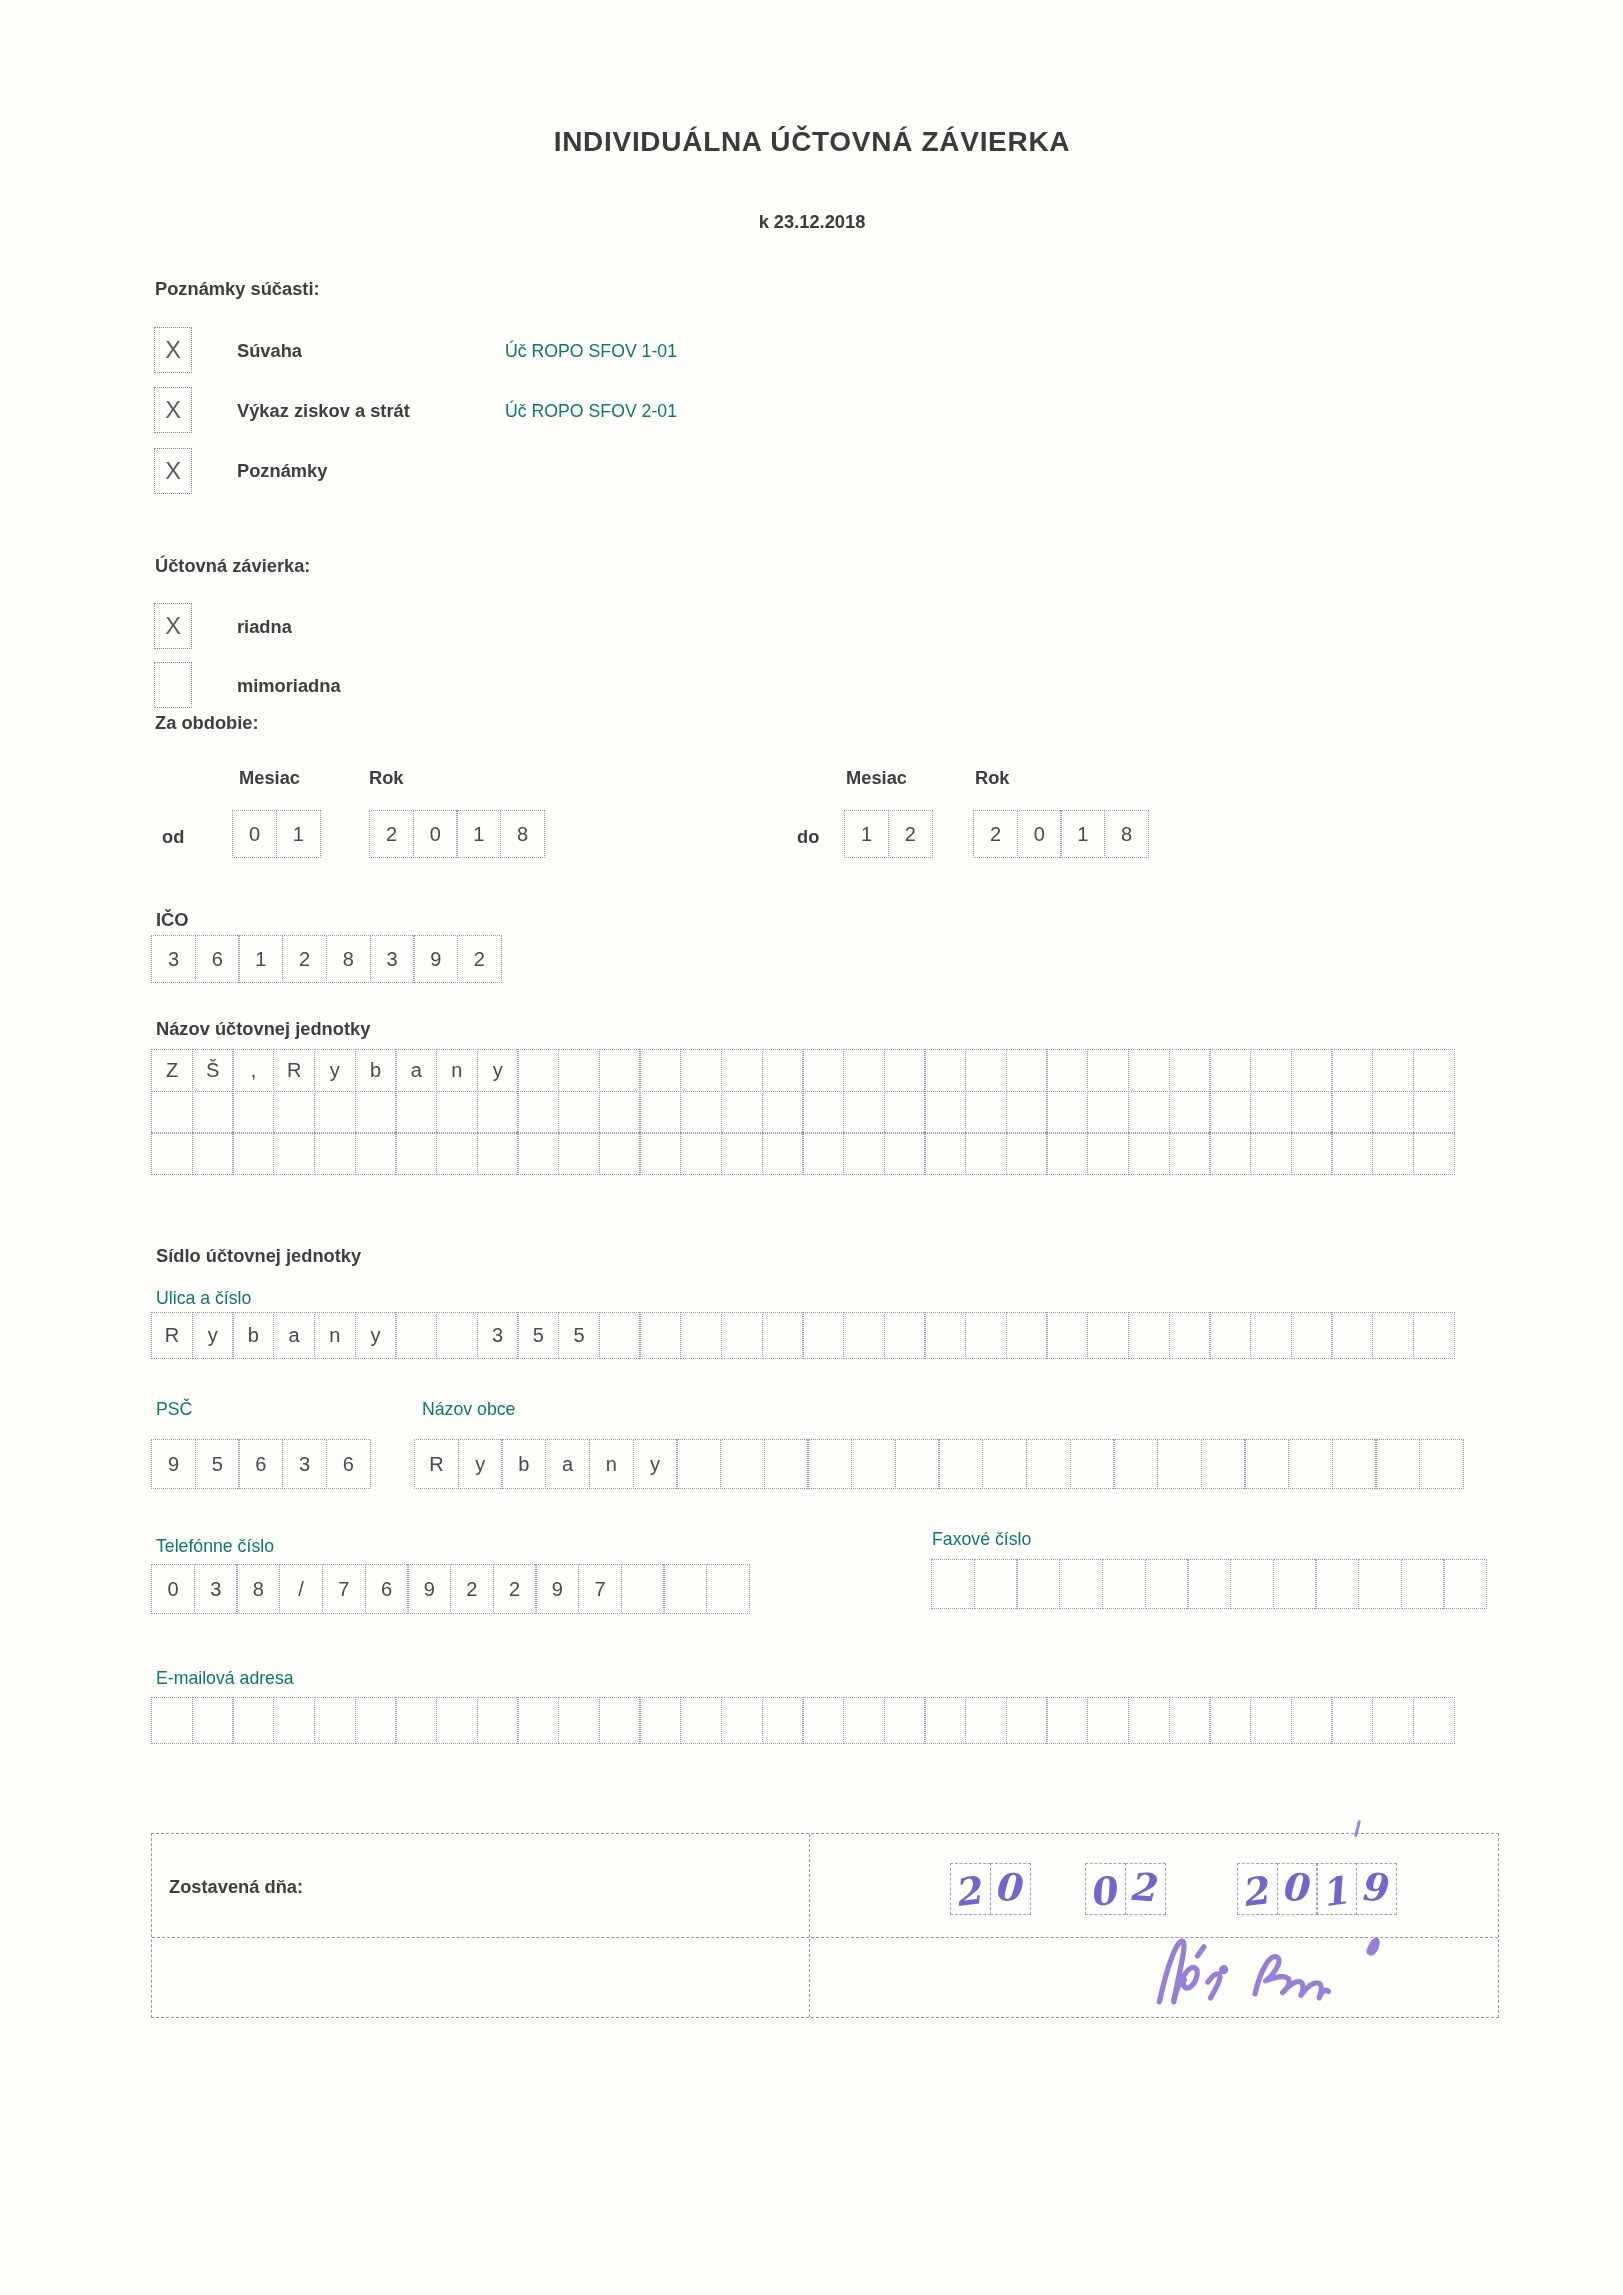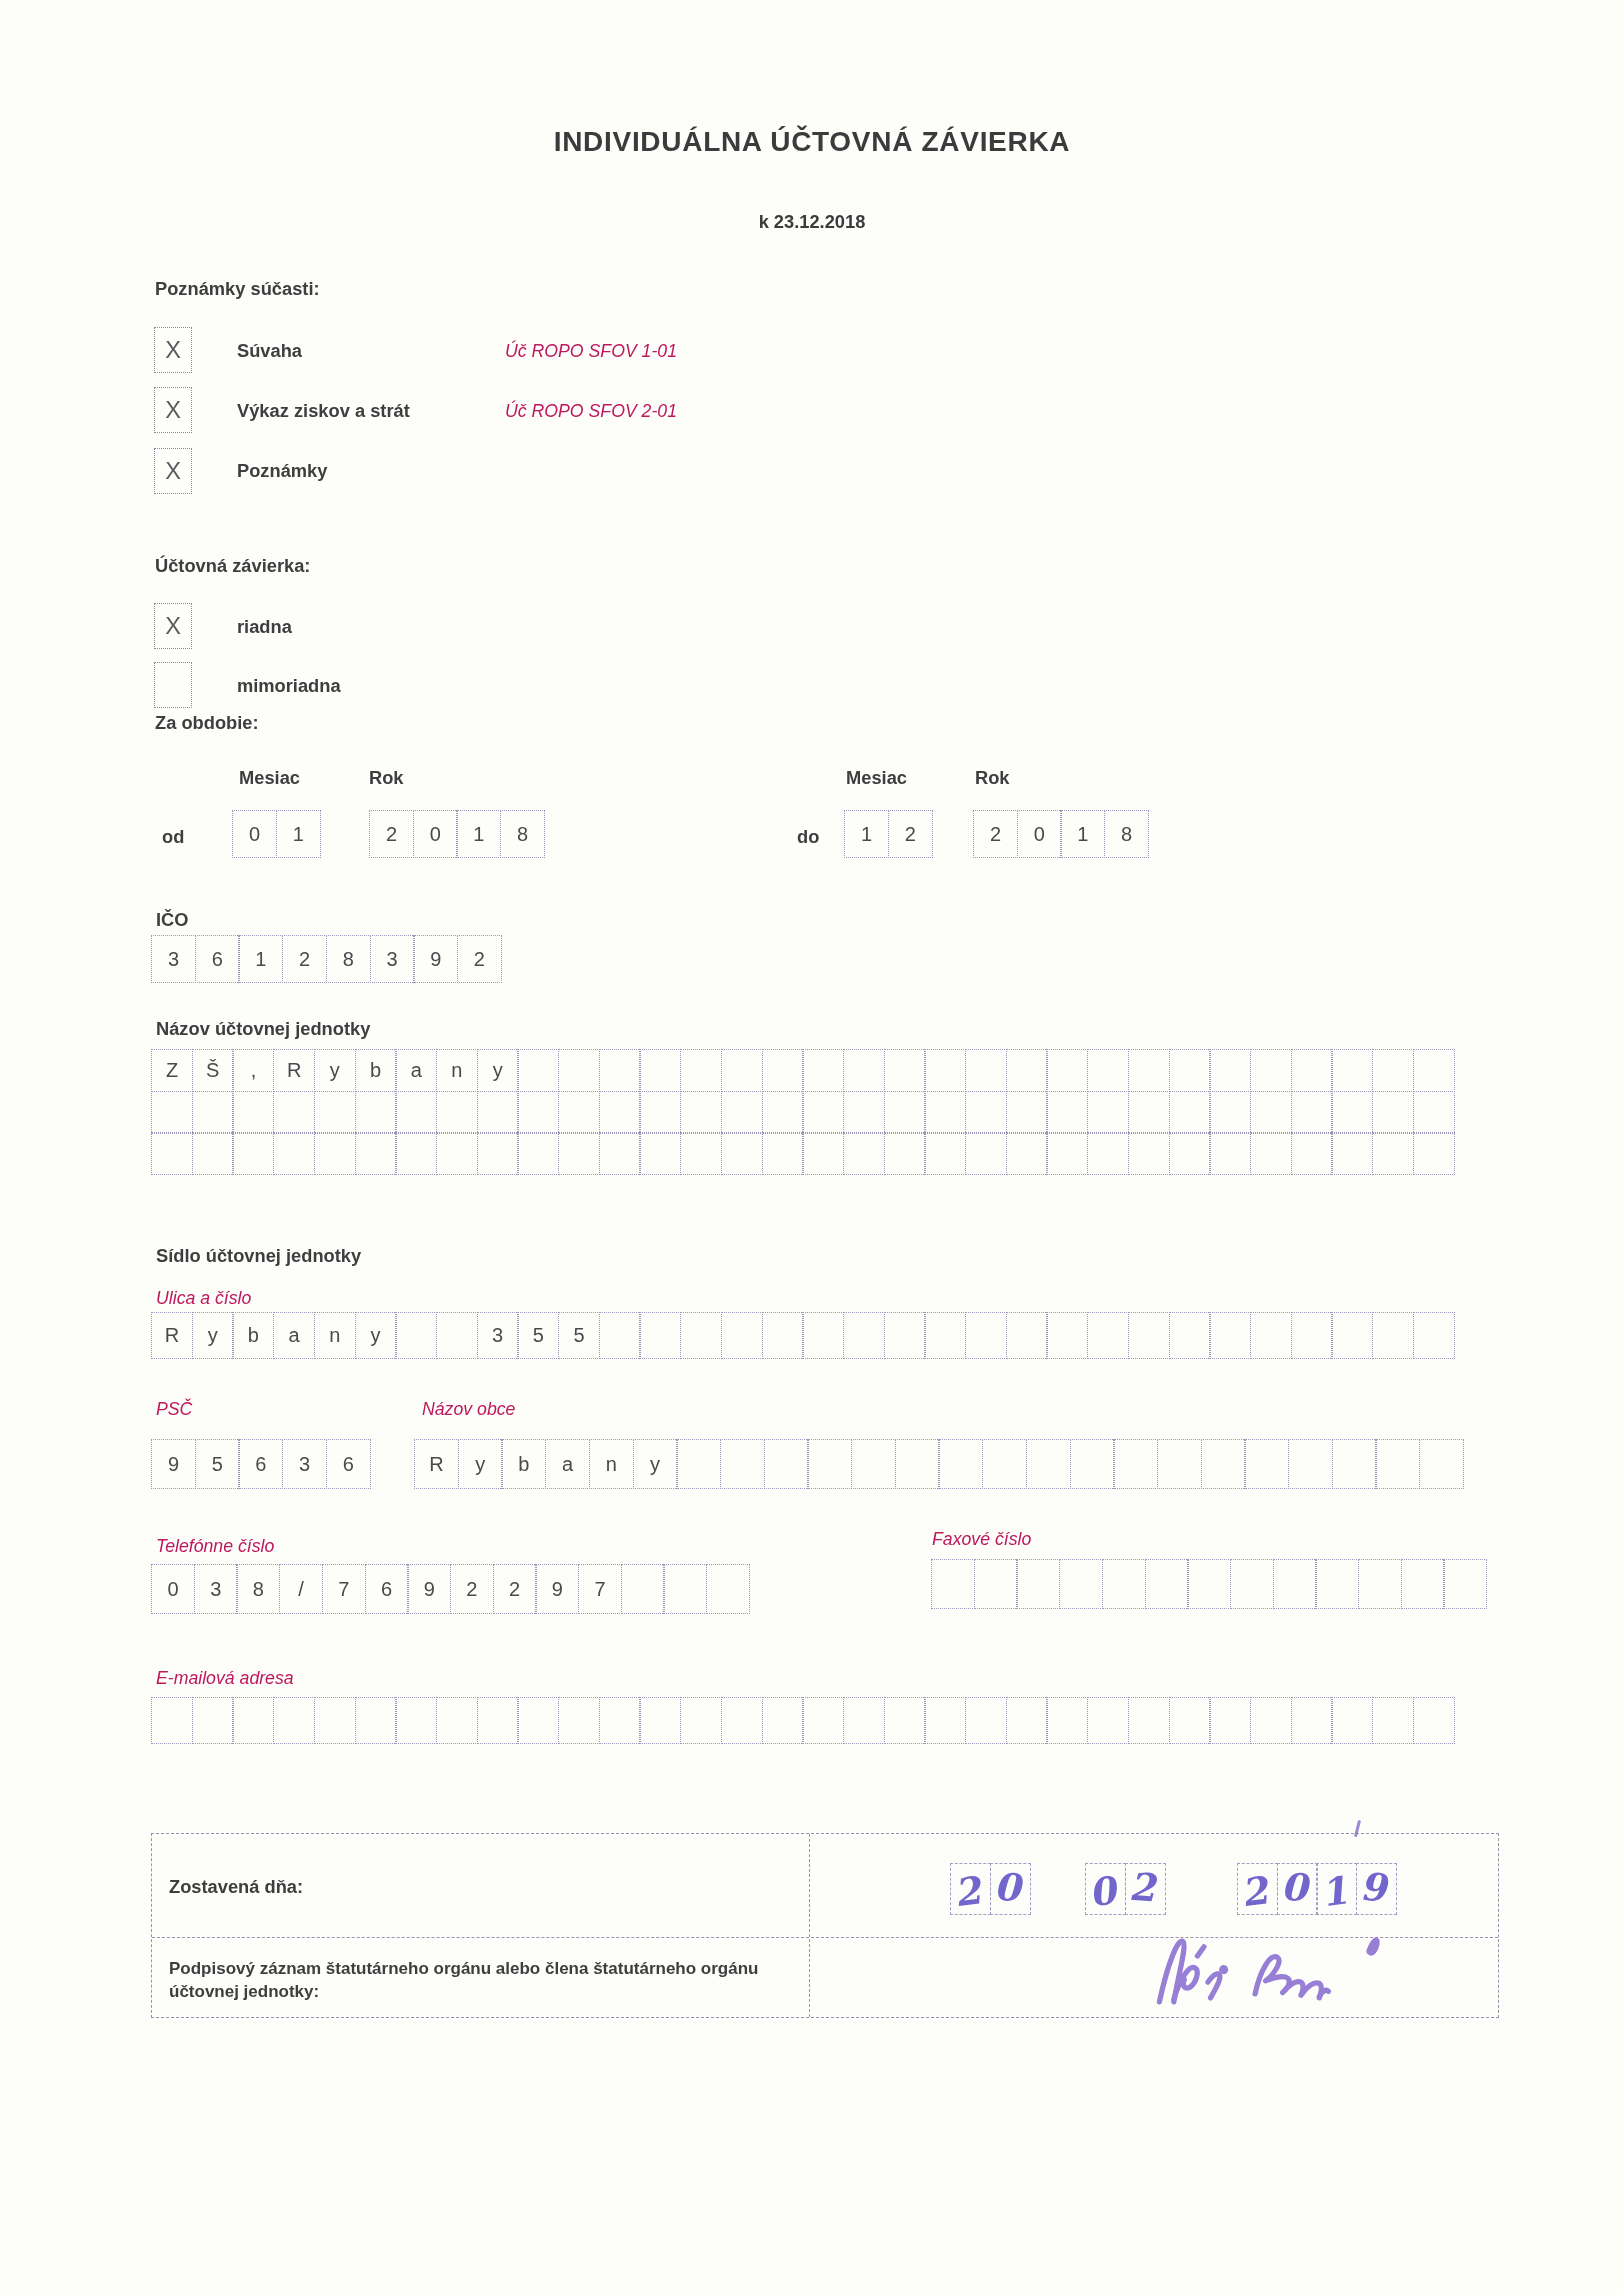--- a/index.html
+++ b/index.html
@@ -5,21 +5,21 @@
   html,body{margin:0;padding:0;background:#e9e9e9;}
   .page{
     position:relative;width:1624px;height:2295px;margin:0 auto;
     background:#fdfdfa;font-family:"Liberation Sans",sans-serif;overflow:hidden;
   }
   .abs{position:absolute;}
   .title{left:0;right:0;top:126px;text-align:center;font-size:28px;font-weight:bold;
          color:#3b3b3d;letter-spacing:0.7px;}
   .subtitle{left:0;right:0;top:211px;text-align:center;font-size:18.3px;font-weight:bold;color:#3b3b3d;}
   .h-bold{font-size:18.3px;font-weight:bold;color:#3e3e40;white-space:nowrap;}
-  .h-reg{font-size:17.7px;color:#be185d;white-space:nowrap;font-style:italic;}
+  .h-reg{font-size:17.7px;color:#0f766e;white-space:nowrap;}
   .checkbox{width:38px;height:46px;border:1.3px dotted #8f87a6;box-sizing:border-box;
             display:flex;align-items:center;justify-content:center;
             font-size:23.6px;color:#5c5c60;}
   .grid{display:flex;}
   .grid .cell{
     box-sizing:border-box;width:var(--cw,45px);height:var(--ch,50px);
     border:1.3px dotted #a095ba;margin-left:-1.3px;
     display:flex;align-items:center;justify-content:center;
     font-size:20px;color:#4a4a4e;
   }
@@ -843,21 +843,20 @@
       </span>
       <span class="cell">
         <span class="ch"></span>
       </span>
     </div>
 
   <div class="abs footer-box">
     <div class="abs footer-vline"></div>
     <div class="abs footer-hline"></div>
     <div class="abs h-bold" style="left:17px;top:42px">Zostavená dňa:</div>
-    <div class="abs sig-label" style="left:17px;top:124px;width:622px">Podpisový záznam štatutárneho orgánu alebo člena štatutárneho orgánu účtovnej jednotky:</div>
   </div>
 
   <div class="abs grid hand" style="left:950px;top:1863px">
       <span class="cell">
         <span class="ch">2</span>
       </span>
       <span class="cell">
         <span class="ch">0</span>
       </span>
     </div>

